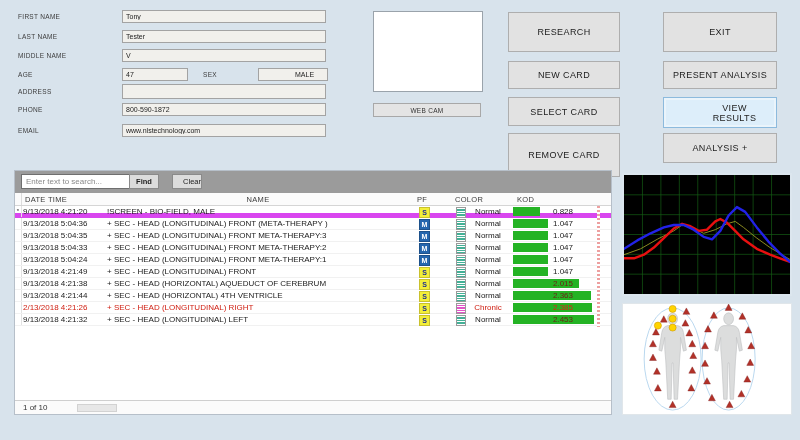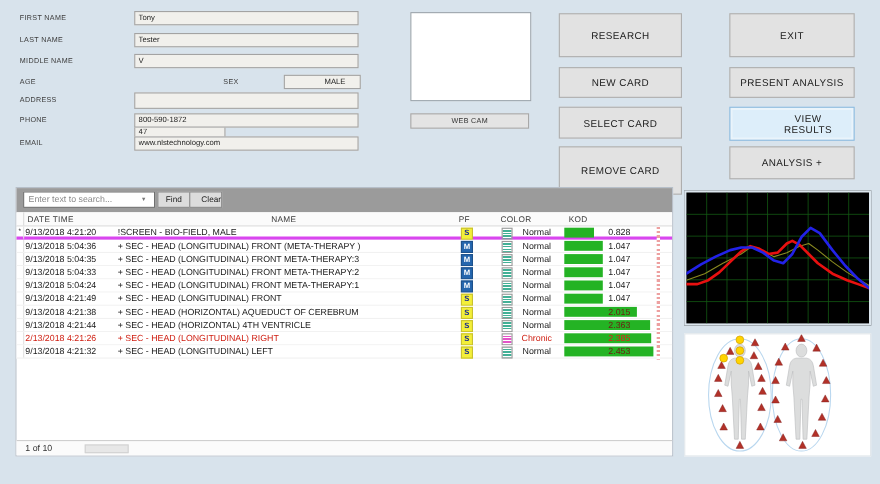--- a/index.html
+++ b/index.html
@@ -3,42 +3,42 @@
 <meta charset="utf-8">
 <style>
   html,body{margin:0;padding:0;}
   body{font-family:"Liberation Sans",sans-serif;}
   .app{position:relative;width:800px;height:440px;background:#d8e3ec;overflow:hidden;}
 
   
   .flabel{position:absolute;left:18px;font-size:6.5px;letter-spacing:.3px;color:#3c3c3c;white-space:nowrap;}
   .ffield{position:absolute;left:122px;width:204px;height:13px;background:#f1f0ec;border:1px solid #a3a3a3;
           font-family:"Liberation Sans",sans-serif;font-size:7px;color:#222;padding:0 3px;box-sizing:border-box;outline:none;}
-  .ffield.small{width:83px;margin-top:46px;}
+  .ffield.small{width:66px;}
 
   
   .webcam-box{position:absolute;left:373px;top:11px;width:108px;height:79px;background:#ffffff;border:1px solid #9aa3ab;}
   .webcam-btn{position:absolute;left:373px;top:103px;width:108px;height:14px;background:#e4e4e4;border:1px solid #a8a8a8;
           font-size:6.5px;color:#333;text-align:center;line-height:12px;letter-spacing:.3px;cursor:default;font-family:"Liberation Sans",sans-serif;}
 
   
   .abtn{position:absolute;background:#e2e2e2;border:1px solid #aeaeae;font-family:"Liberation Sans",sans-serif;
         font-size:9px;color:#222;letter-spacing:.4px;text-align:center;cursor:default;}
   .abtn.active{background:#ddeefa;border:1px solid #8cbadd;box-shadow:0 0 0 2px #eaf4fb inset;padding-left:35px;}
 
   
   .table-panel{position:absolute;left:14px;top:170px;width:598px;height:245px;background:#ffffff;border:1px solid #b6bfc9;box-sizing:border-box;}
   .search-strip{position:absolute;left:0;top:0;width:100%;height:22px;background:#9b9b9b;}
   .search-input{position:absolute;left:6px;top:3px;width:120px;height:15px;border:1px solid #6f6f6f;background:#fff;
         font-family:"Liberation Sans",sans-serif;font-size:8px;color:#333;padding:0 10px 0 4px;box-sizing:border-box;outline:none;}
   .search-input::placeholder{color:#8a8a8a;}
   .search-caret{position:absolute;left:114px;top:6px;font-size:6px;color:#777;}
   .sbtn{position:absolute;top:3px;height:15px;background:#dcdcdc;border:1px solid #8a8a8a;font-family:"Liberation Sans",sans-serif;
         font-size:7.5px;color:#222;padding:0;line-height:12px;cursor:default;}
-  .sbtn.find{left:128px;width:30px;}
+  .sbtn.find{left:114px;width:30px;font-weight:bold;}
   .sbtn.clear{left:157px;width:30px;text-align:right;}
 
   .grid-header{position:absolute;left:0;top:22px;width:100%;height:13px;background:#fbfbfb;border-bottom:1px solid #d5d5d5;box-sizing:border-box;}
   .hcell{position:absolute;top:2px;font-size:7.5px;color:#3a3a3a;letter-spacing:.3px;white-space:nowrap;}
   .h-gutter{position:absolute;left:0;top:0;width:6px;height:12px;border-right:1px solid #dcdcdc;}
 
   #grid-rows{position:absolute;left:0;top:35px;width:100%;}
   .grow{position:relative;height:12px;border-bottom:1px solid #f1f1f1;box-sizing:border-box;background:#fff;}
   .g-gutter{position:absolute;left:0;top:0;width:6px;height:11px;border-right:1px solid #e2e2e2;font-size:6px;line-height:11px;color:#222;text-align:center;}
   .g-dt{position:absolute;left:8px;top:1px;font-size:8px;color:#1a1a1a;white-space:nowrap;}
@@ -49,21 +49,21 @@
   .cicon{position:absolute;left:441px;top:1px;width:8px;height:9px;border:1px solid #9a9a9a;
          background:repeating-linear-gradient(180deg,#ffffff 0 1px,#43b096 1px 2.5px);}
   .cicon-chronic{background:repeating-linear-gradient(180deg,#ffffff 0 1px,#e354c8 1px 2.5px);}
   .g-status{position:absolute;left:450px;top:1px;width:46px;text-align:center;font-size:8px;color:#1a1a1a;}
   .g-kod{position:absolute;left:498px;top:0;width:92px;height:12px;}
   .kbar{position:absolute;left:0;top:1px;height:9px;background:#24b324;}
   .kval{position:absolute;left:40px;top:1px;font-size:8px;color:#1a1a1a;}
   .kval.inbar{color:#6b2315;}
   .grow.chronic .g-dt,.grow.chronic .g-name,.grow.chronic .g-status{color:#cf1d10;}
   .grow.chronic .kval{color:#e0201a;}
-  .grow.selected{border-bottom:3px solid #d946ef;}
+  .grow.selected{border-bottom:5px solid #d946ef;}
 
   .red-dashes{position:absolute;left:582px;top:35px;width:3px;height:121px;
         background:repeating-linear-gradient(180deg,#eda0a0 0 2px,#ffffff 2px 4px);}
 
   .grid-footer{position:absolute;left:0;bottom:0;width:100%;height:14px;background:#fbfbfb;border-top:1px solid #cfcfcf;box-sizing:border-box;}
   .footer-text{position:absolute;left:8px;top:2px;font-size:8px;color:#333;}
   .hscroll-thumb{position:absolute;left:62px;top:3px;width:40px;height:8px;background:#e7e7e7;border:1px solid #d2d2d2;box-sizing:border-box;}
 
   
   .chart-panel{position:absolute;left:622px;top:173px;width:170px;height:123px;background:#000;border:2px solid #dce6ee;box-sizing:border-box;}

